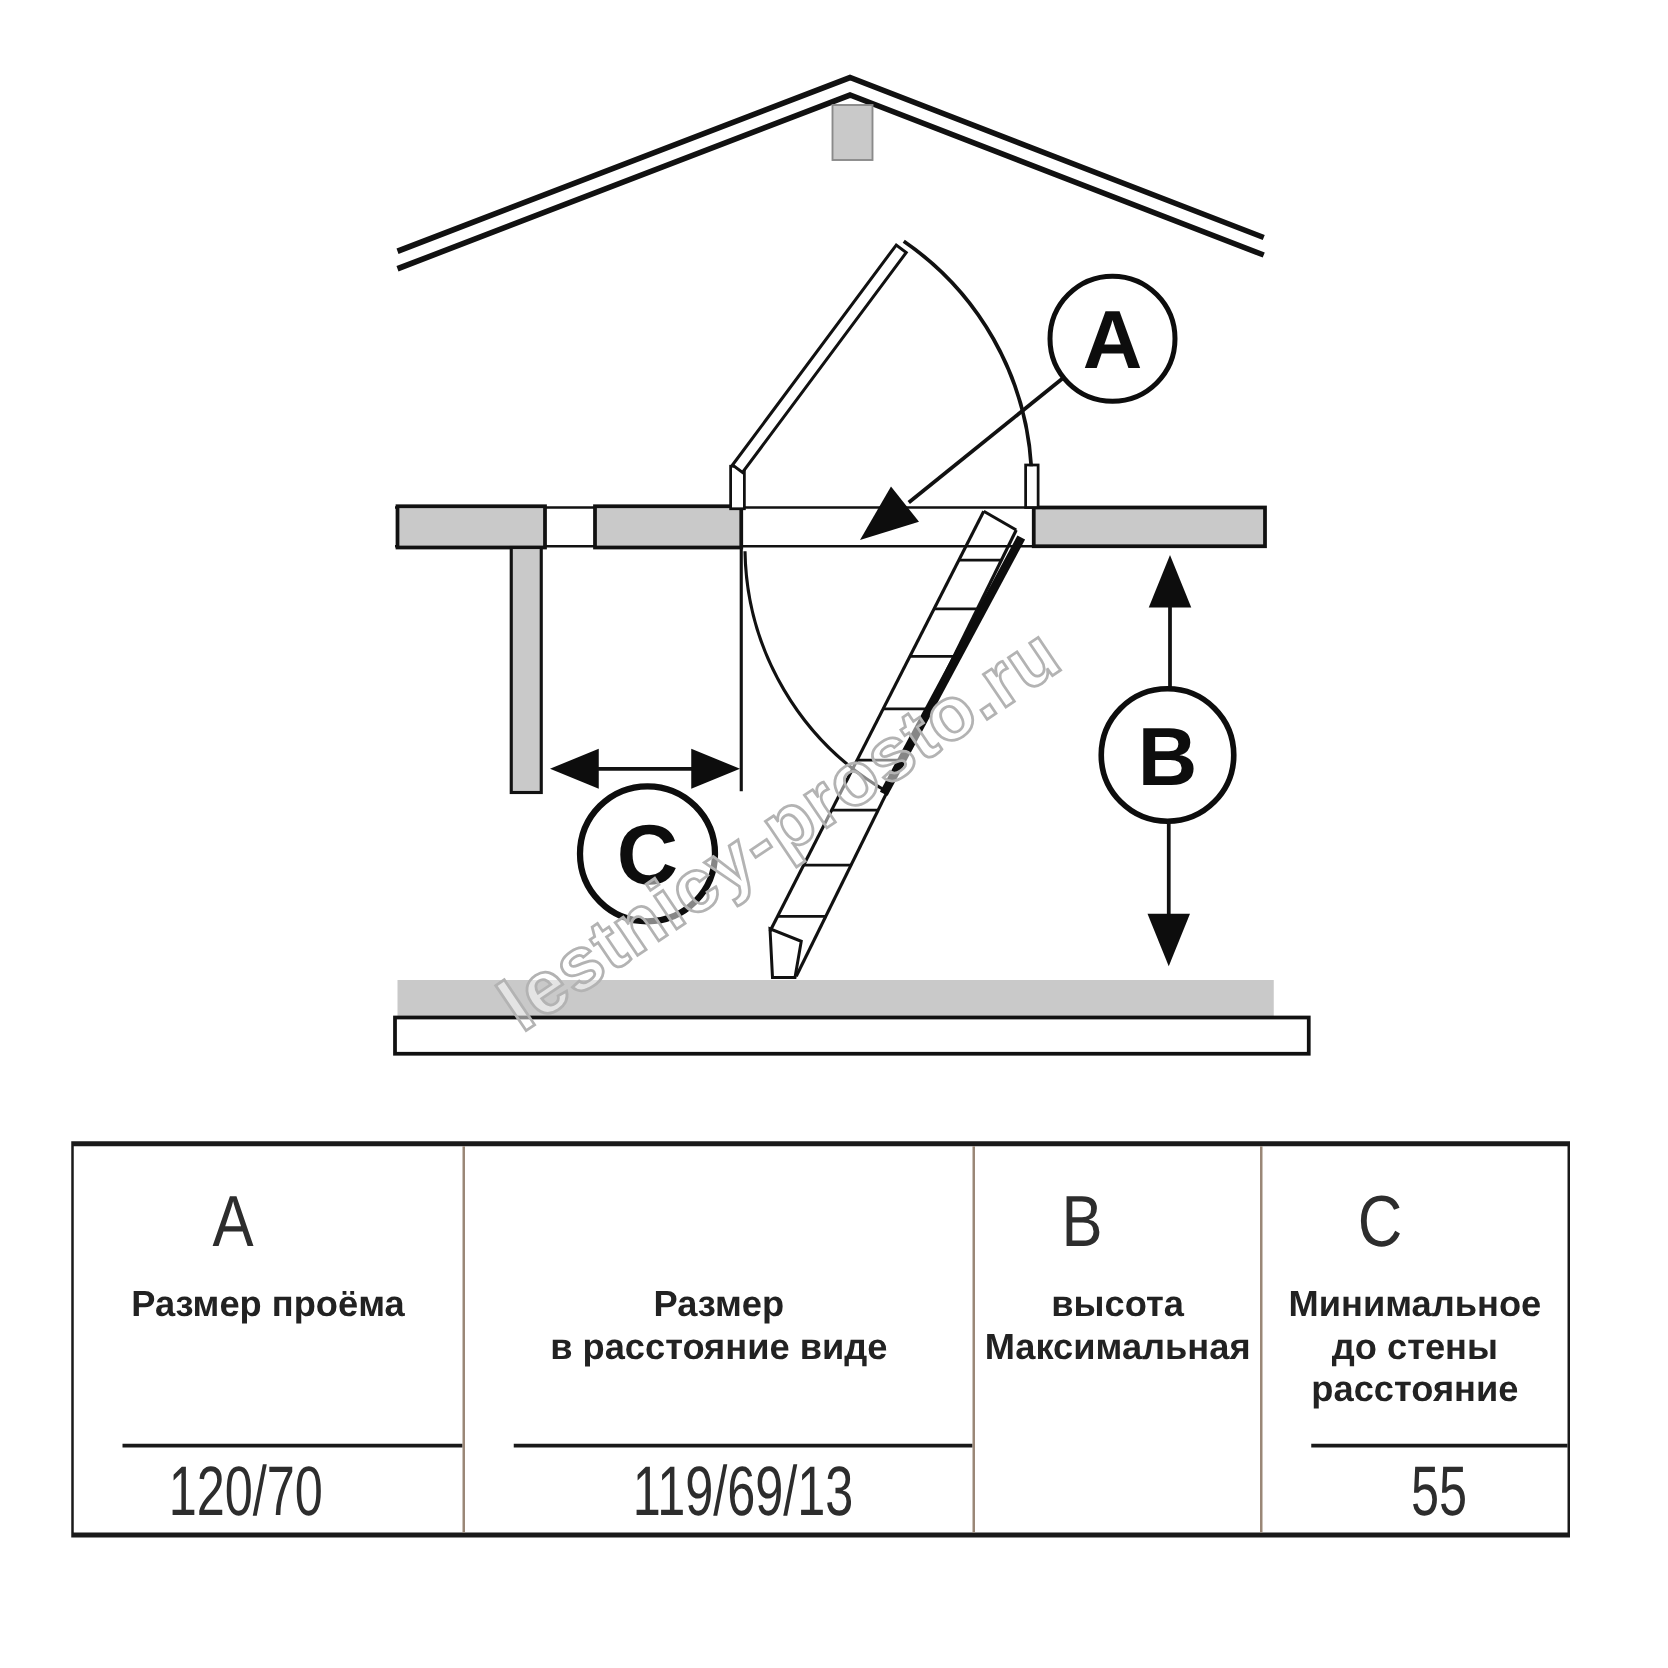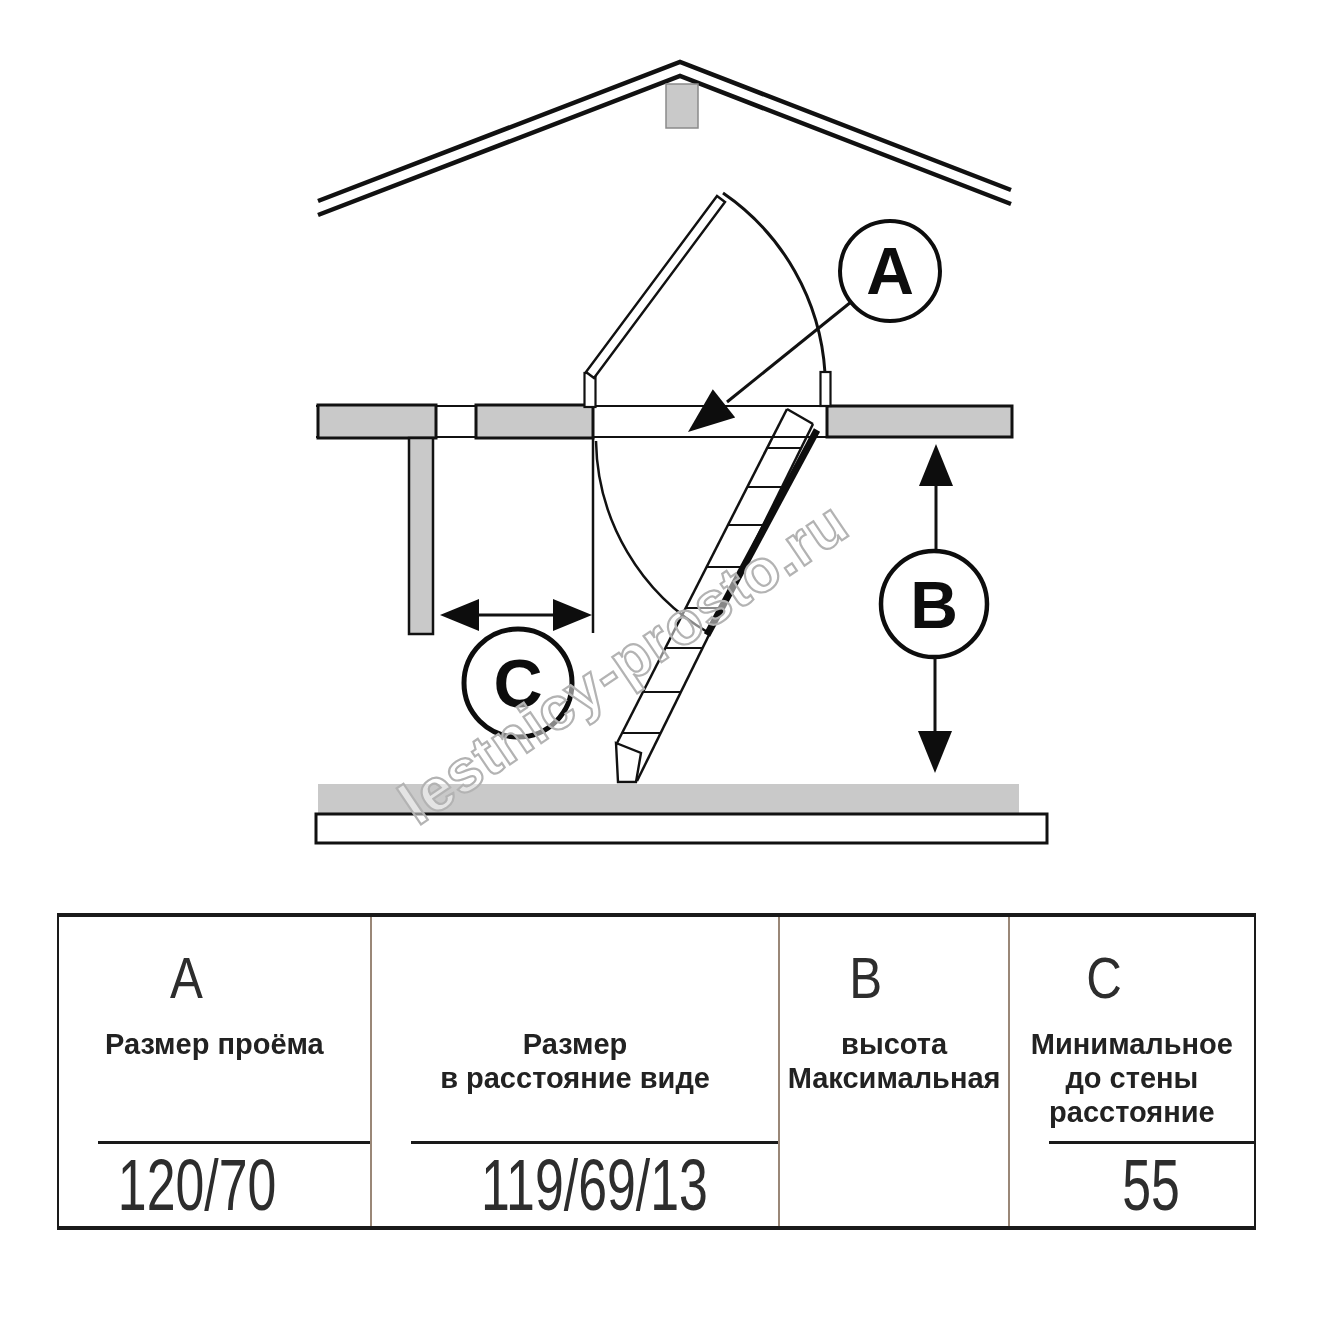--- a/index.html
+++ b/index.html
@@ -33,21 +33,21 @@
     color:#2d2d2d;
   }
   .tletter{
     font-size:58px;line-height:62px;min-height:62px;color:#2d2d2d;
     transform:translateX(-28px) scaleX(0.85);
   }
   .tlabel{margin-top:18px;font-size:29px;line-height:34px;color:#222222;font-weight:bold;}
   .tvalue{
     flex:1;border-top:3px solid #1a1a1a;
     display:flex;align-items:center;justify-content:center;
-    font-size:72px;color:#2d2d2d;margin-left:39px;
+    font-size:56px;color:#2d2d2d;margin-left:39px;
   }
   .tvalue > span{display:inline-block;transform:scaleX(0.72);white-space:nowrap;}
   .tvalue.shift > span{transform:translateX(-37px) scaleX(0.72);}
 </style>
 </head>
 <body>
 
 <div class="stage">
 
   <svg class="diagram" width="1334" height="880" viewBox="0 0 1334 880">

